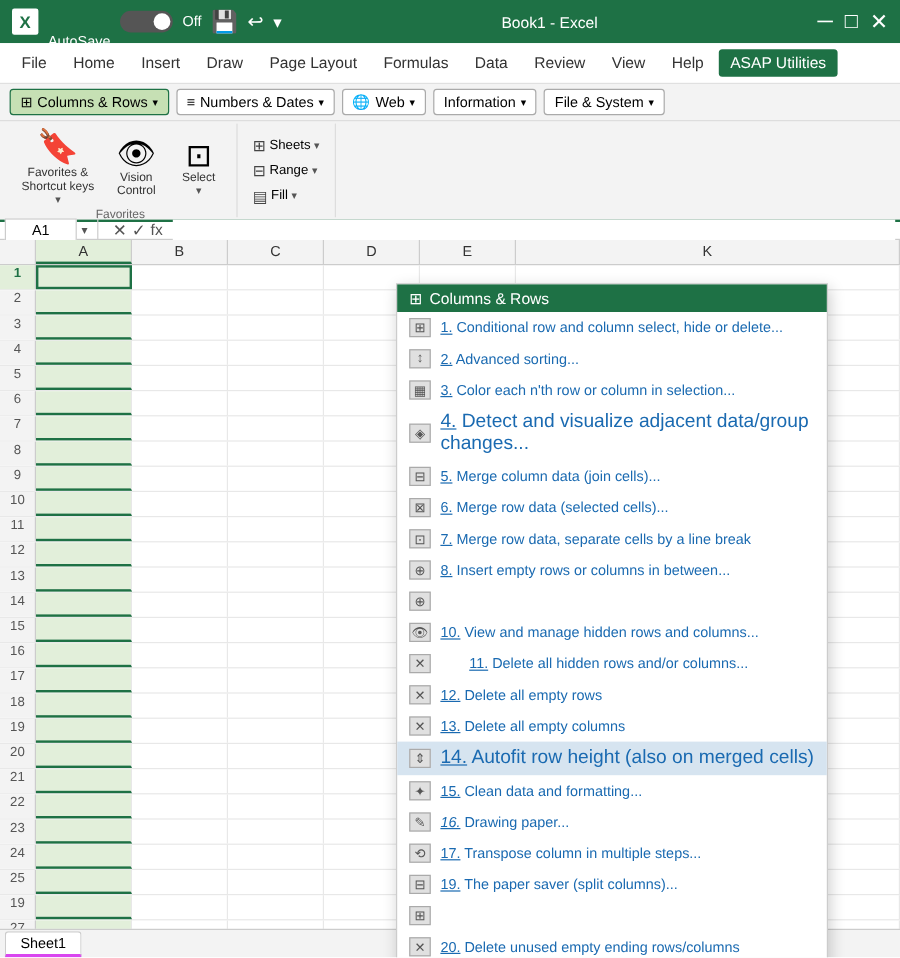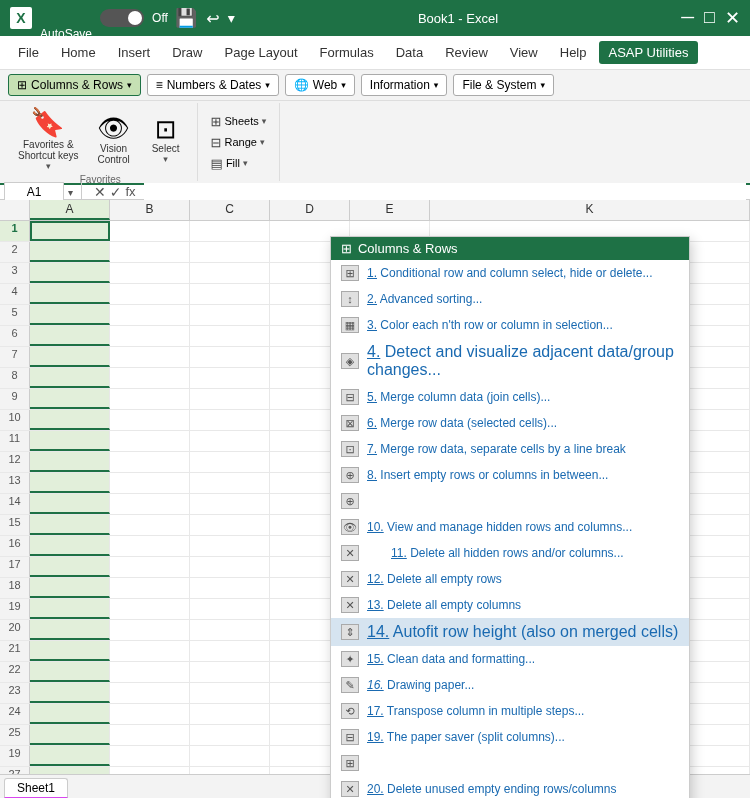--- a/index.html
+++ b/index.html
@@ -142,21 +142,21 @@
     }
     .sheet-tab {
       padding: 2px 12px;
       font-size: 12px;
       border: 1px solid #ccc;
       border-bottom: none;
       border-radius: 3px 3px 0 0;
       background: #fff;
       cursor: pointer;
     }
-    .sheet-tab.active { background: white; border-bottom: 1px solid #d946ef; font-weight: 500; }
+    .sheet-tab.active { background: white; border-bottom: 3px solid #d946ef; font-weight: 500; }
 
     
     .app { width: 750px; height: 798px; display: flex; flex-direction: column; overflow: hidden; }
     .sheet-area { flex: 1; overflow: hidden; position: relative; }
 
     
     .ribbon-wrapper {
       background: #f3f3f3;
       border-bottom: 2px solid #1e7145;
     }

